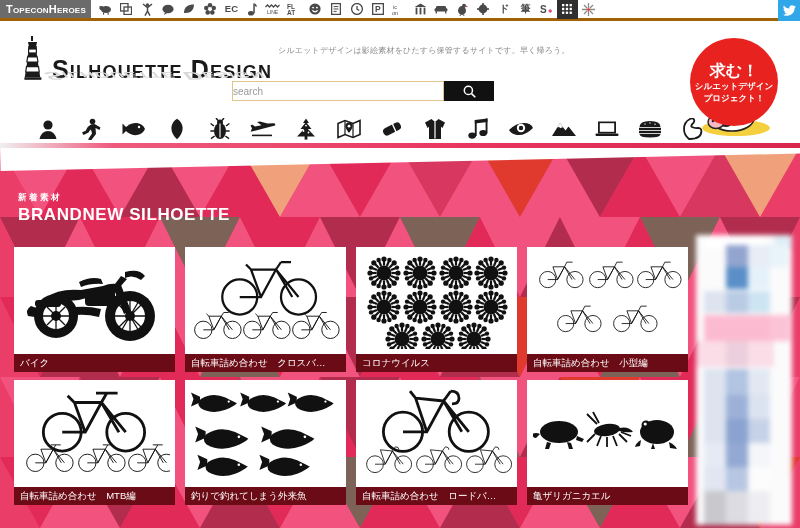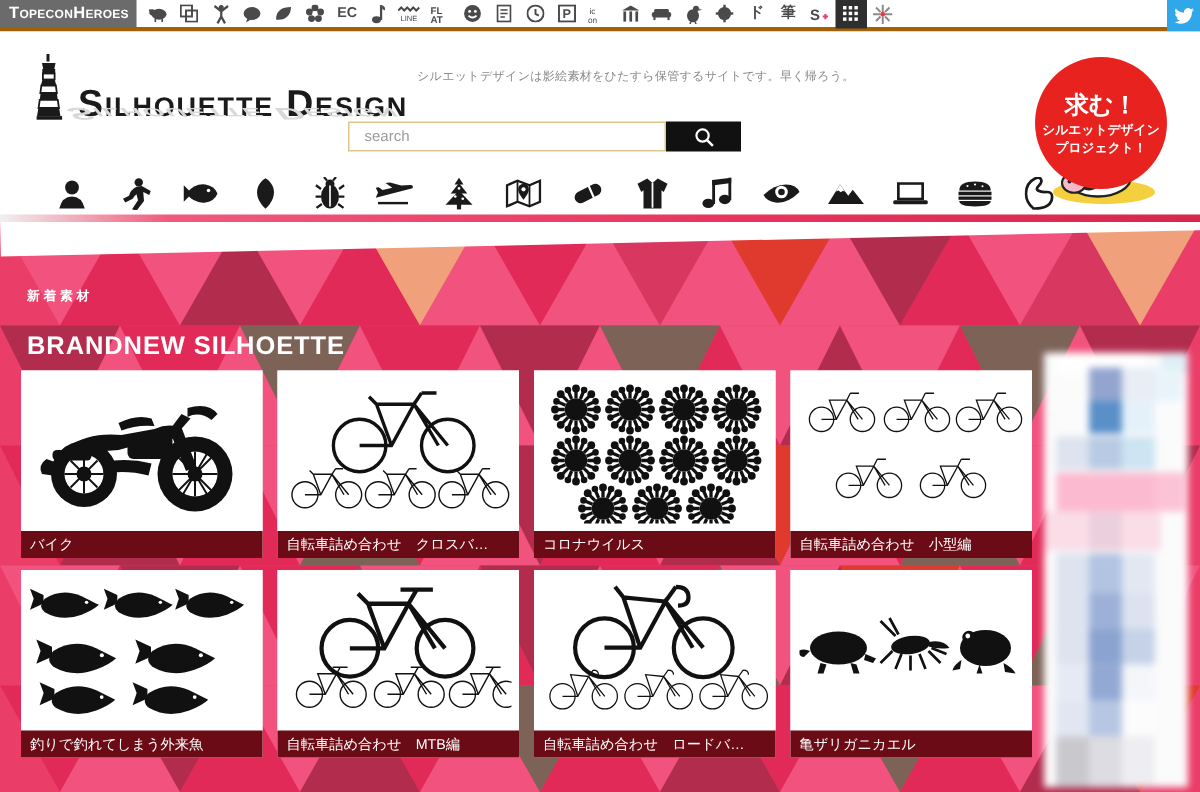--- a/index.html
+++ b/index.html
@@ -51,21 +51,21 @@
     transform: scaleY(-0.45) skewX(-20deg); transform-origin: top left;
     white-space: nowrap; pointer-events: none;
   }
   #tagline {
     position: absolute; left: 278px; top: 24px;
     font-size: 8px; color: #8a8a8a; letter-spacing: .2px; white-space: nowrap;
   }
   #search-row { position: absolute; left: 232px; top: 60px; display: flex; height: 20px; }
   #search-input {
     width: 212px; height: 20px; border: 1px solid #e0c48a; background: #fff;
-    font-size: 10px; color: #555; padding: 0 10px; outline: none;
+    font-size: 10px; color: #555; padding: 0 0; outline: none;
     font-family: "Liberation Sans", sans-serif;
   }
   #search-input::placeholder { color: #9a9a9a; }
   #search-btn {
     width: 50px; height: 20px; background: #111; border: none; cursor: pointer;
     display: flex; align-items: center; justify-content: center;
   }
   #mainnav { position: absolute; left: 26px; top: 95px; display: flex; gap: 22px; }
   .navitem { font-size: 11.5px; font-weight: bold; color: #222; letter-spacing: .4px; cursor: pointer; white-space: nowrap; }
 
@@ -95,21 +95,21 @@
     position: absolute; left: 0; top: 147px; width: 800px; height: 381px;
     overflow: hidden;
     background: #ea3d68;
   }
   #tri-svg { position: absolute; left: 0; top: 0; width: 800px; height: 381px; }
   #white-wedge {
     position: absolute; left: 0; top: -2px; width: 800px; height: 26px;
     background: #fff; transform-origin: left top; transform: rotate(-1.25deg); z-index: 2;
   }
   #heading { position: absolute; left: 18px; top: 45px; z-index: 4; }
-  #heading .jp { font-size: 8.5px; color: #ffffff; letter-spacing: 2.5px; margin-bottom: 18px; font-weight: bold; }
+  #heading .jp { font-size: 8.5px; color: #ffffff; letter-spacing: 2.5px; margin-bottom: 2px; font-weight: bold; }
   #heading .en { font-size: 17px; color: #ffffff; font-weight: bold; letter-spacing: .6px; line-height: 1; }
 
   #grid { position: absolute; left: 14px; top: 100px; width: 664px; z-index: 4; }
   .grid-row { display: flex; gap: 10px; margin-bottom: 8px; }
   .card { width: 161px; background: #fff; cursor: pointer; }
   .card-thumb {
     width: 161px; height: 107px; background: #fff;
     display: flex; align-items: center; justify-content: center; overflow: hidden;
   }
   .card-thumb svg { display: block; }
@@ -774,20 +774,50 @@
             </svg>
           </div>
           <div class="card-label">自転車詰め合わせ　小型編</div>
         </div>
       </div>
 
       <div class="grid-row">
 
         <div class="card">
           <div class="card-thumb">
+            <svg width="150" height="98" viewBox="0 0 150 98">
+              <g stroke="#111" fill="none">
+                <g stroke-width="2.1" transform="translate(22,4) scale(1.35)">
+                  <circle cx="15" cy="32" r="14"></circle>
+                    <circle cx="62" cy="32" r="14"></circle>
+                  <path d="M15 32 L32 32 L44 10 L57 32 M32 32 L44 10 M44 10 L62 32 M32 32 L24 10 L44 10 M24 10 L19 5 M44 10 L48 3 M40 3 H56"></path>
+                </g>
+                <g stroke-width="1.5" transform="translate(6,58) scale(0.62)">
+                  <circle cx="15" cy="32" r="14"></circle>
+                    <circle cx="62" cy="32" r="14"></circle>
+                  <path d="M15 32 L32 32 L44 10 L57 32 M32 32 L44 10 M44 10 L62 32 M32 32 L24 10 L44 10 M44 10 L48 3 M40 3 H56"></path>
+                </g>
+                <g stroke-width="1.5" transform="translate(58,58) scale(0.62)">
+                  <circle cx="15" cy="32" r="14"></circle>
+                    <circle cx="62" cy="32" r="14"></circle>
+                  <path d="M15 32 L32 32 L44 10 L57 32 M32 32 L44 10 M44 10 L62 32 M32 32 L24 10 L44 10 M44 10 L48 3 M40 3 H56"></path>
+                </g>
+                <g stroke-width="1.5" transform="translate(108,58) scale(0.62)">
+                  <circle cx="15" cy="32" r="14"></circle>
+                    <circle cx="62" cy="32" r="14"></circle>
+                  <path d="M15 32 L32 32 L44 10 L57 32 M32 32 L44 10 M44 10 L62 32 M32 32 L24 10 L44 10 M44 10 L48 3 M40 3 H56"></path>
+                </g>
+              </g>
+            </svg>
+          </div>
+          <div class="card-label">自転車詰め合わせ　MTB編</div>
+        </div>
+
+        <div class="card">
+          <div class="card-thumb">
             <svg width="150" height="96" viewBox="0 0 150 96">
               <defs>
                 <g id="fishA">
                   <path d="M0 0 q14 -9 30 -2 q10 5 14 7 q-4 4 -14 8 q-16 6 -30 -2 q-6 -5 0 -11 Z" fill="#111"></path>
                   <path d="M-1 -3 L-12 -8 L-9 0 L-12 9 L-1 4 Z" fill="#111"></path>
                   <circle cx="34" cy="3" r="1.4" fill="#fff"></circle>
                 </g>
               </defs>
               <use href="#fishA" x="12" y="16" transform="scale(0.82)"></use>
               <use href="#fishA" x="72" y="16" transform="scale(0.82)"></use>
@@ -800,50 +830,20 @@
                 </g>
               <g transform="translate(10,76)">
                   <use href="#fishA" x="8" y="0" transform="scale(0.9)"></use>
                 </g>
               <g transform="translate(72,76)">
                   <use href="#fishA" x="8" y="0" transform="scale(0.9)"></use>
                 </g>
             </svg>
           </div>
           <div class="card-label">釣りで釣れてしまう外来魚</div>
-        </div>
-
-        <div class="card">
-          <div class="card-thumb">
-            <svg width="150" height="98" viewBox="0 0 150 98">
-              <g stroke="#111" fill="none">
-                <g stroke-width="2.1" transform="translate(22,4) scale(1.35)">
-                  <circle cx="15" cy="32" r="14"></circle>
-                    <circle cx="62" cy="32" r="14"></circle>
-                  <path d="M15 32 L32 32 L44 10 L57 32 M32 32 L44 10 M44 10 L62 32 M32 32 L24 10 L44 10 M24 10 L19 5 M44 10 L48 3 M40 3 H56"></path>
-                </g>
-                <g stroke-width="1.5" transform="translate(6,58) scale(0.62)">
-                  <circle cx="15" cy="32" r="14"></circle>
-                    <circle cx="62" cy="32" r="14"></circle>
-                  <path d="M15 32 L32 32 L44 10 L57 32 M32 32 L44 10 M44 10 L62 32 M32 32 L24 10 L44 10 M44 10 L48 3 M40 3 H56"></path>
-                </g>
-                <g stroke-width="1.5" transform="translate(58,58) scale(0.62)">
-                  <circle cx="15" cy="32" r="14"></circle>
-                    <circle cx="62" cy="32" r="14"></circle>
-                  <path d="M15 32 L32 32 L44 10 L57 32 M32 32 L44 10 M44 10 L62 32 M32 32 L24 10 L44 10 M44 10 L48 3 M40 3 H56"></path>
-                </g>
-                <g stroke-width="1.5" transform="translate(108,58) scale(0.62)">
-                  <circle cx="15" cy="32" r="14"></circle>
-                    <circle cx="62" cy="32" r="14"></circle>
-                  <path d="M15 32 L32 32 L44 10 L57 32 M32 32 L44 10 M44 10 L62 32 M32 32 L24 10 L44 10 M44 10 L48 3 M40 3 H56"></path>
-                </g>
-              </g>
-            </svg>
-          </div>
-          <div class="card-label">自転車詰め合わせ　MTB編</div>
         </div>
 
         <div class="card">
           <div class="card-thumb">
             <svg width="150" height="98" viewBox="0 0 150 98">
               <g stroke="#111" fill="none">
                 <g stroke-width="2" transform="translate(20,2) scale(1.4)">
                   <circle cx="15" cy="32" r="14"></circle>
                     <circle cx="62" cy="32" r="14"></circle>
                   <path d="M15 32 L32 32 L44 10 L57 32 M32 32 L44 10 M44 10 L62 32 M32 32 L24 8 L44 10 M24 8 L20 3 M44 10 L49 3 M49 3 q6 0 6 5 q0 4 -5 4"></path>

